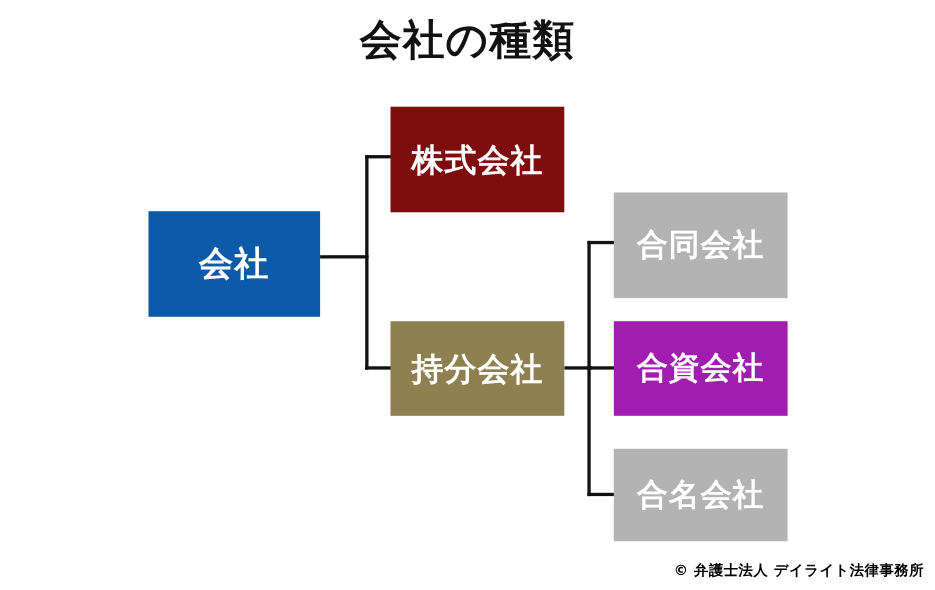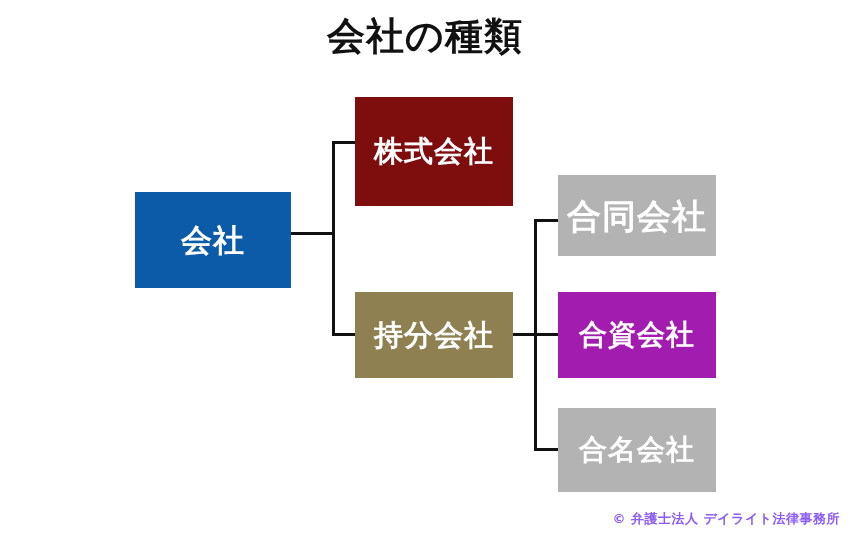--- a/index.html
+++ b/index.html
@@ -53,37 +53,37 @@
     left: 135px;
     top: 192px;
     width: 156px;
     height: 96px;
     font-size: 31px;
   }
   #node-kabushiki {
     left: 355px;
     top: 97px;
     width: 158px;
-    height: 109px;
+    height: 96px;
     font-size: 29px;
   }
   #node-mochibun {
     left: 355px;
     top: 292px;
     width: 158px;
     height: 86px;
     font-size: 29px;
     text-align: right;
   }
   #node-godo {
     left: 558px;
     top: 175px;
     width: 158px;
-    height: 81px;
-    font-size: 34px;
+    height: 96px;
+    font-size: 28px;
   }
   #node-goshi {
     left: 558px;
     top: 292px;
     width: 158px;
     height: 86px;
     font-size: 28px;
   }
   #node-gomei {
     left: 558px;
@@ -114,21 +114,21 @@
   #conn-to-goshi      { left: 534px; top: 333px; width: 26px; }
   #conn-to-gomei      { left: 534px; top: 448px; width: 26px; }
 
   
   #footer-credit {
     position: absolute;
     right: 10px;
     bottom: 8px;
     font-size: 13px;
     font-weight: bold;
-    color: #8b5cf6;
+    color: #000000;
     letter-spacing: 0.5px;
     white-space: nowrap;
   }
 </style>
 </head>
 <body>
 
 <div id="stage" style="background: rgb(255, 255, 255);">
 
   <div id="diagram-title">会社の種類</div>

